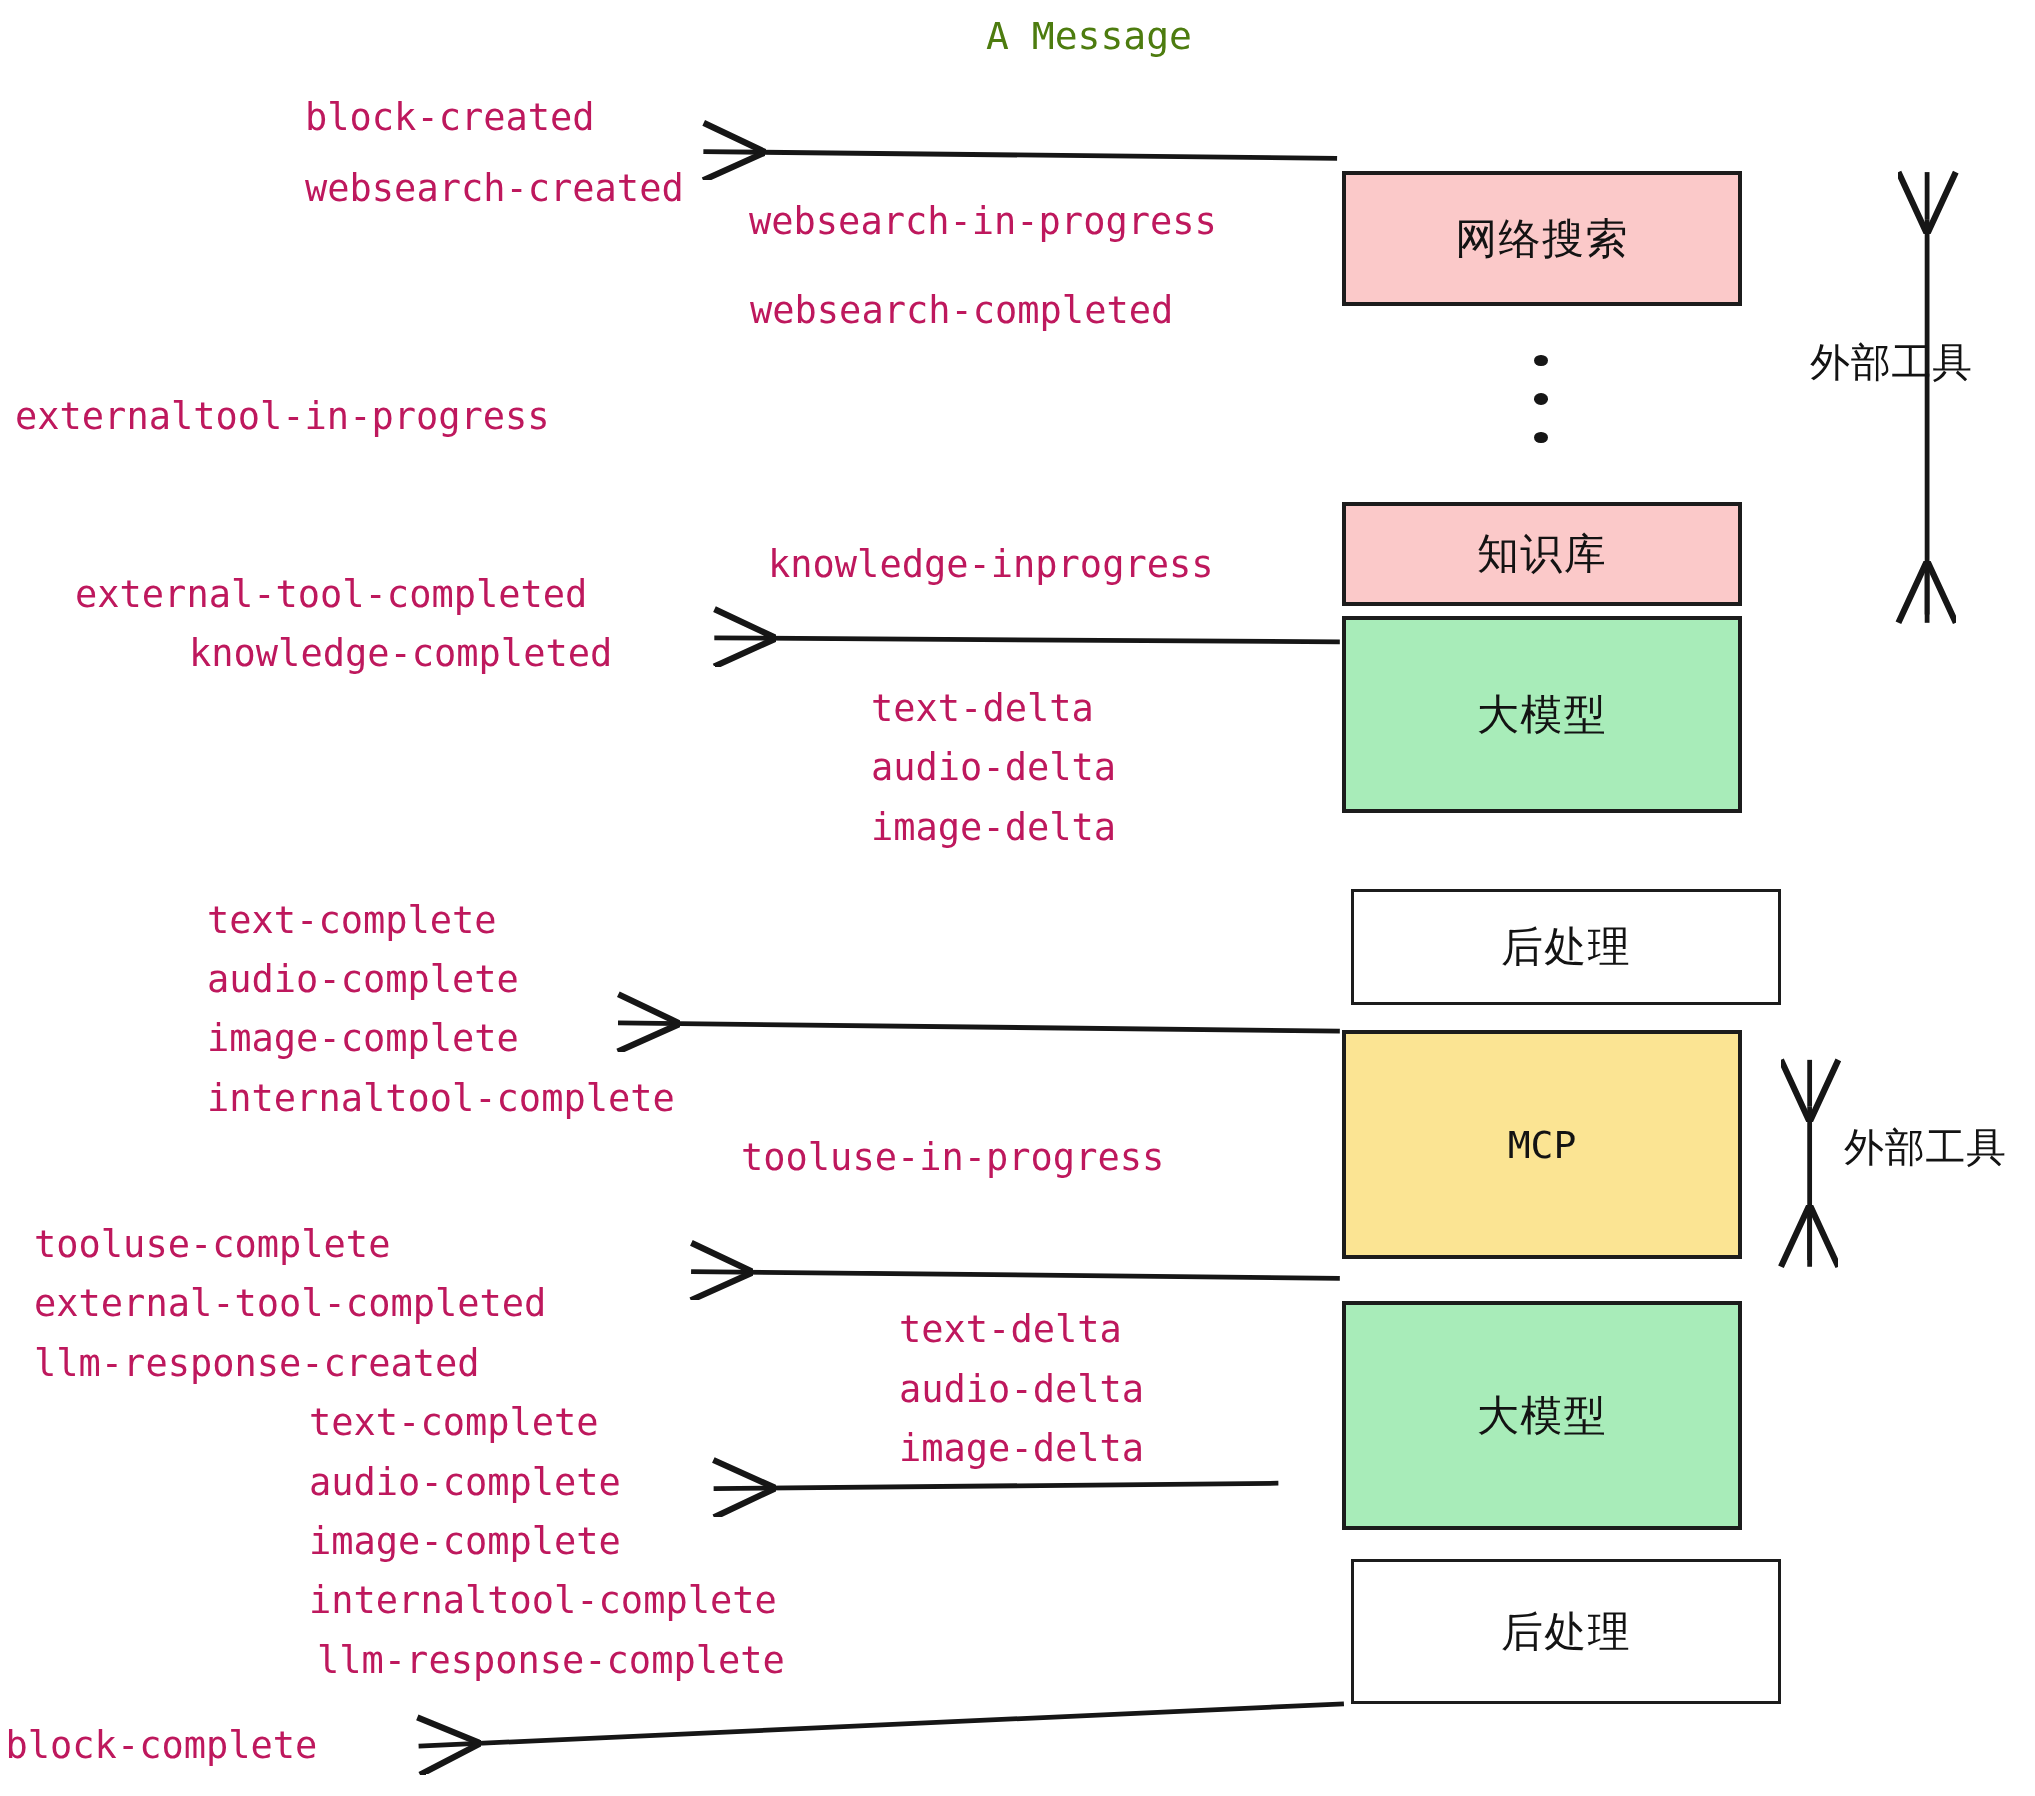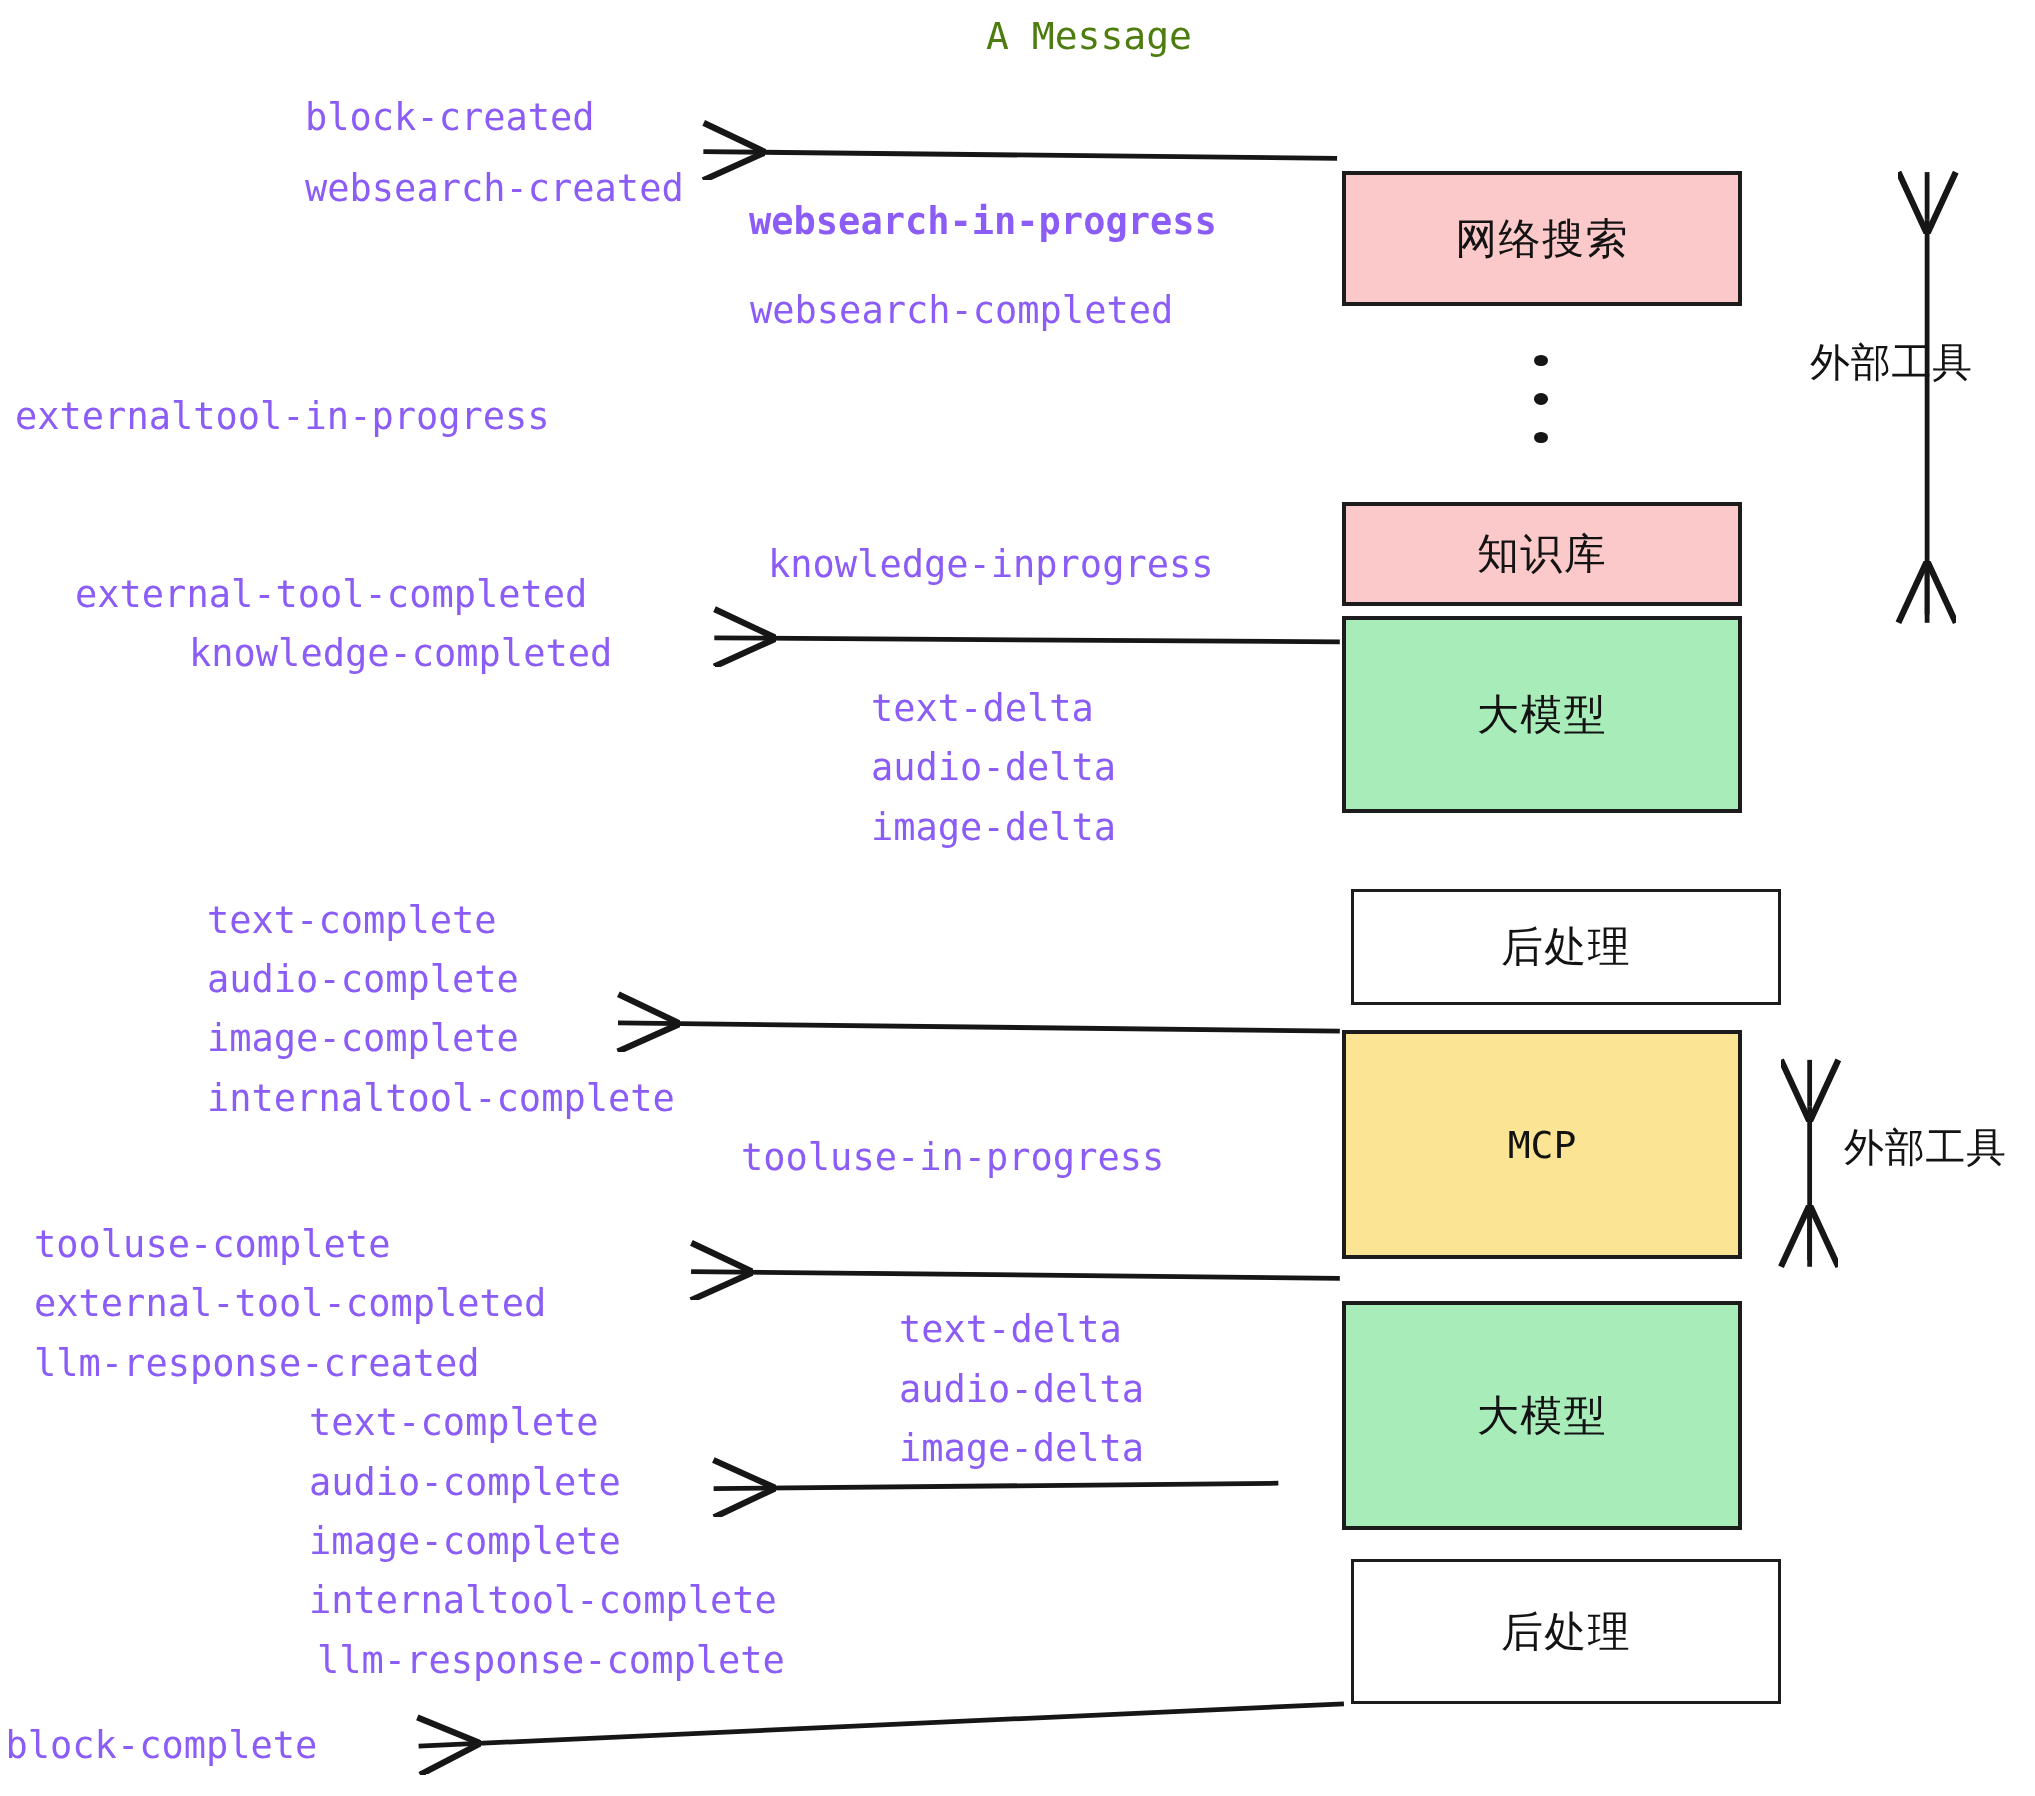--- a/index.html
+++ b/index.html
@@ -3,21 +3,21 @@
 <meta charset="utf-8">
 <style>
   html,body{margin:0;padding:0;background:#fff;}
   body{font-family:"DejaVu Sans Mono","Liberation Mono",monospace;}
   #stage{position:relative;width:2035px;height:1796px;background:#ffffff;overflow:hidden;}
 
   .evt{
     position:absolute;
     font-family:"DejaVu Sans Mono","Liberation Mono",monospace;
     font-size:37px;
-    color:#8b5cf6;
+    color:#be185d;
     white-space:nowrap;
     letter-spacing:0px;
     line-height:1;
   }
 
   .title{
     position:absolute;
     font-family:"DejaVu Sans Mono","Liberation Mono",monospace;
     font-size:38px;
     color:#4d7c0f;
@@ -100,21 +100,21 @@
     <line x1="2822" y1="322" x2="2822" y2="900" stroke="#161616" stroke-width="7"></line>
     <line x1="2822" y1="830" x2="2822" y2="912" stroke="#161616" stroke-width="7" marker-end="url(#ahv)"></line>
 
     <line x1="2650" y1="1620" x2="2650" y2="1552" stroke="#161616" stroke-width="7" marker-end="url(#ahv)"></line>
     <line x1="2650" y1="1620" x2="2650" y2="1845" stroke="#161616" stroke-width="7"></line>
     <line x1="2650" y1="1780" x2="2650" y2="1855" stroke="#161616" stroke-width="7" marker-end="url(#ahv)"></line>
   </svg>
 
   <div class="evt" style="left:305px;  top:99px;">block-created</div>
   <div class="evt" style="left:305px;  top:159px;margin-top:11px;">websearch-created</div>
-  <div class="evt" style="left:749px; top:203px;font-weight:bold;">websearch-in-progress</div>
+  <div class="evt" style="left:749px; top:203px;">websearch-in-progress</div>
   <div class="evt" style="left:750px; top:292px;">websearch-completed</div>
   <div class="evt" style="left:15px;   top:398px;">externaltool-in-progress</div>
 
   <div class="evt" style="left:768px; top:546px;">knowledge-inprogress</div>
   <div class="evt" style="left:75px;  top:576px;">external-tool-completed</div>
   <div class="evt" style="left:189px;  top:635px;">knowledge-completed</div>
 
   <div class="evt" style="left:871px; top:690px;">text-delta</div>
   <div class="evt" style="left:871px; top:749px;">audio-delta</div>
   <div class="evt" style="left:871px; top:809px;">image-delta</div>

